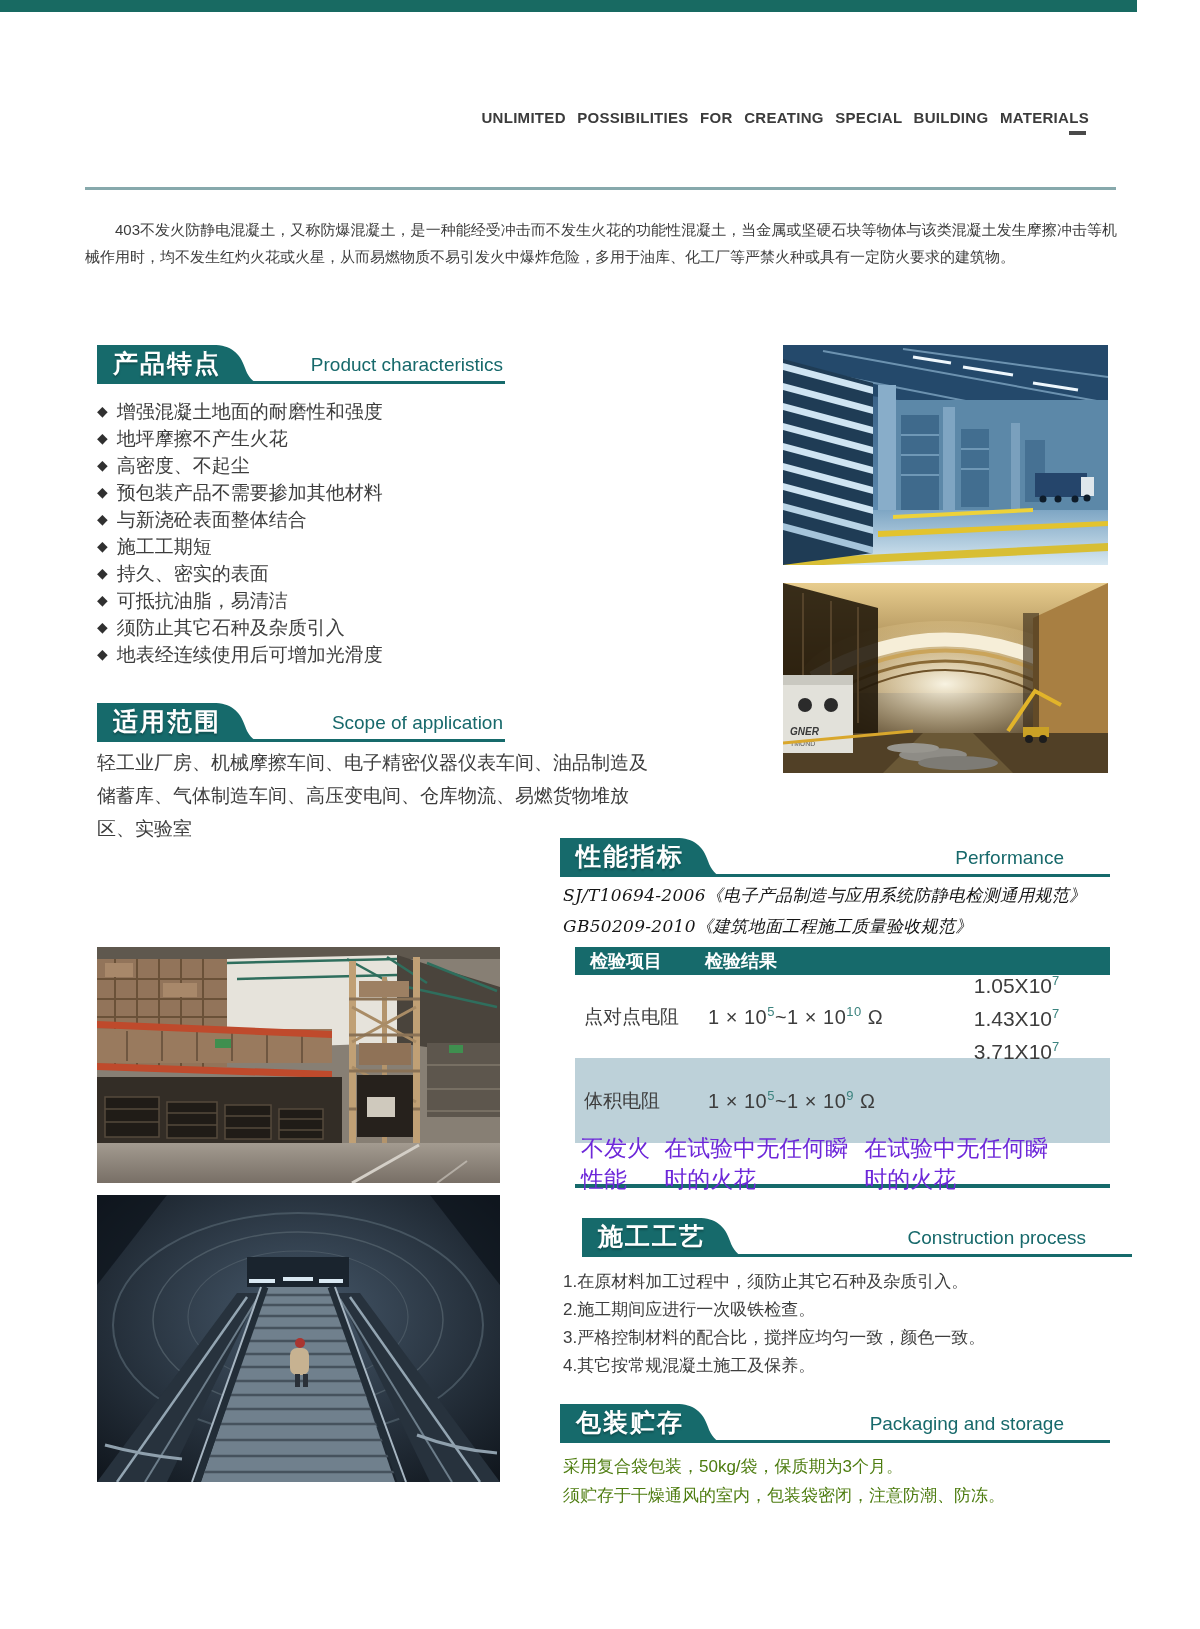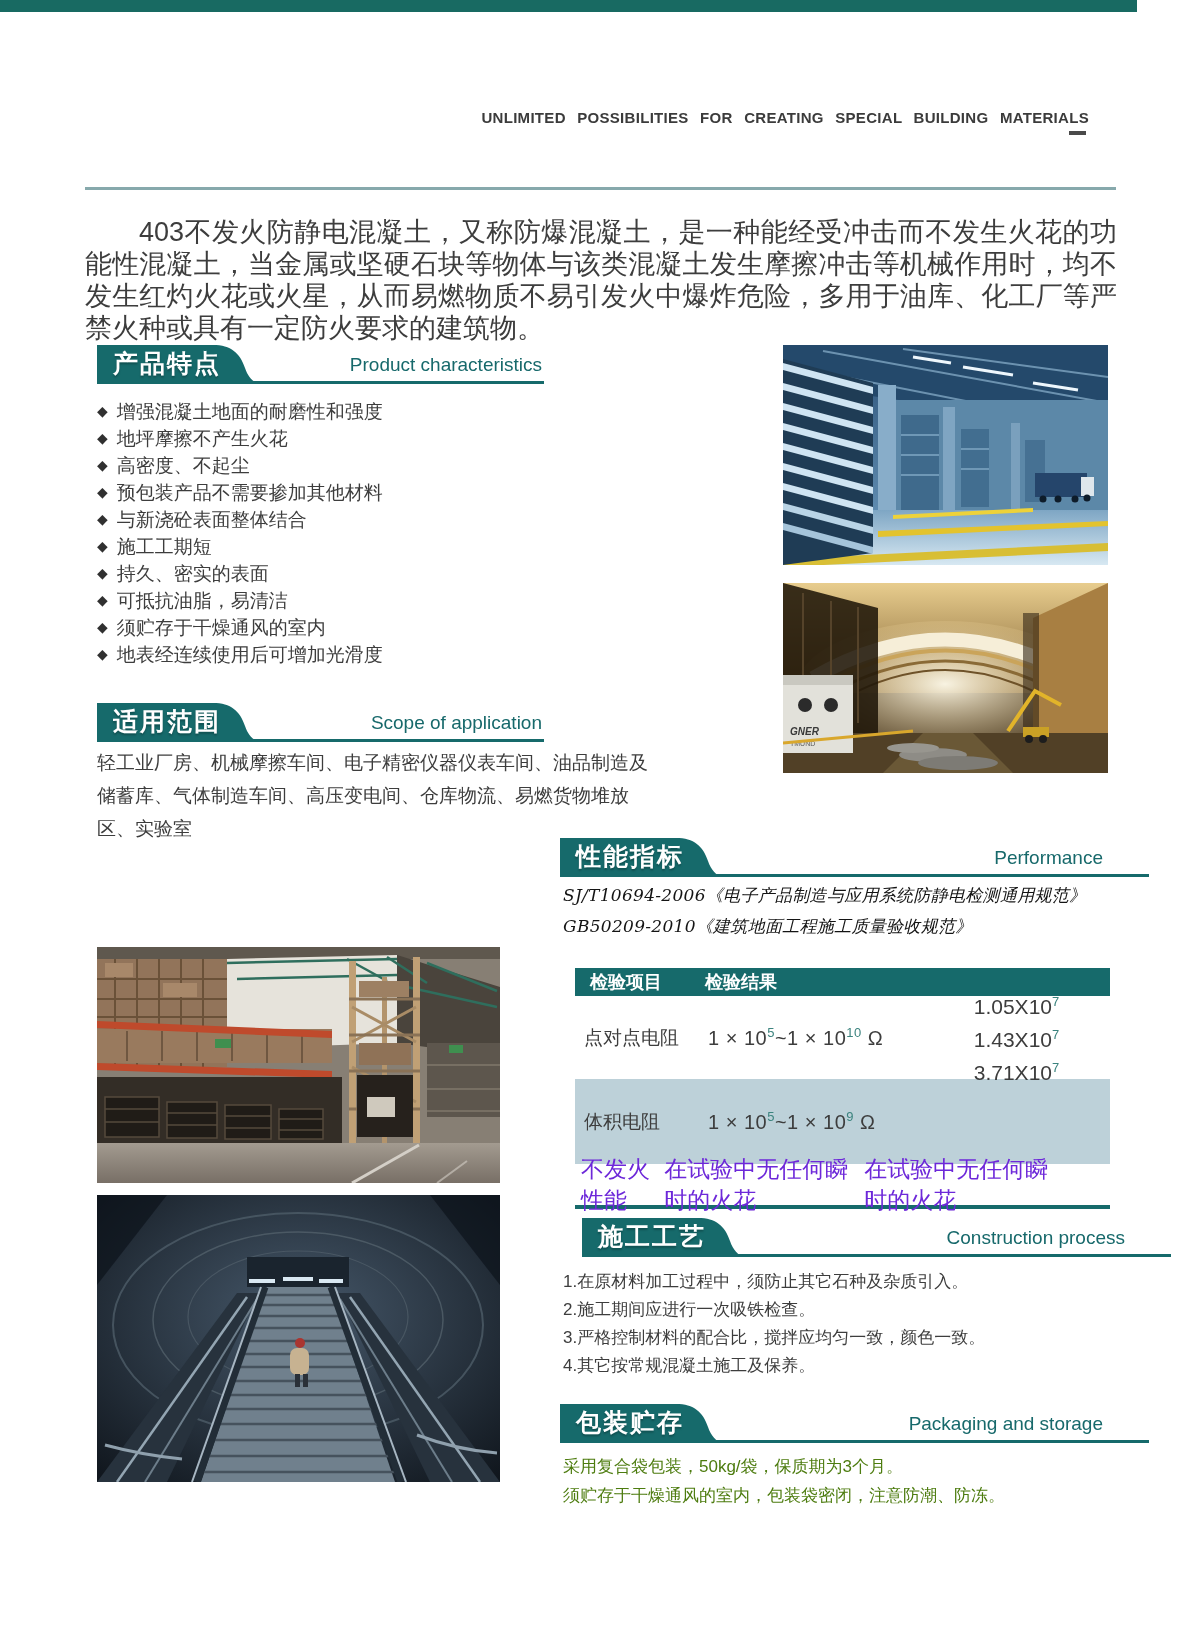--- a/index.html
+++ b/index.html
@@ -6,25 +6,25 @@
   .page{position:relative;width:1200px;height:1629px;background:#ffffff;overflow:hidden;
         font-family:"Liberation Sans","DejaVu Sans",sans-serif;color:#3d3d3d;}
 
   .top-bar{position:absolute;left:0;top:0;width:1137px;height:12px;background:#186a62;}
 
   .tagline{position:absolute;top:109px;right:111px;font-size:15px;font-weight:bold;
            letter-spacing:0.3px;word-spacing:7px;color:#3b3b3b;white-space:nowrap;}
   .tagline-dash{position:absolute;left:1069px;top:131px;width:17px;height:4px;background:#4a4a4a;}
   .divider{position:absolute;left:85px;top:187px;width:1031px;height:3px;background:#87a9ac;}
 
-  .intro{position:absolute;left:85px;top:216px;width:1032px;font-size:27px;line-height:32px;
+  .intro{position:absolute;left:85px;top:216px;width:1032px;font-size:15px;line-height:27px;
          text-indent:2em;text-align:justify;color:#3d3d3d;}
 
   
-  .shead{position:absolute;height:40px;padding-left:39px;}
+  .shead{position:absolute;height:40px;}
   .shead svg.band{position:absolute;left:0;top:0;display:block;}
   .shead .underline{position:absolute;left:0;right:0;bottom:0;height:3px;background:#166a6b;}
   .shead .zh{position:absolute;left:16px;top:3px;font-size:25px;font-weight:bold;color:#ffffff;
              letter-spacing:2px;text-shadow:0 2px 2px rgba(0,0,0,0.25);white-space:nowrap;}
   .shead .en{position:absolute;right:2px;bottom:8px;font-size:19px;color:#17696b;white-space:nowrap;}
   .shead-right .en{right:46px;}
 
   .shead-features{left:97px;top:344px;width:408px;}
   .shead-scope{left:97px;top:702px;width:408px;}
   .shead-performance{left:560px;top:837px;width:550px;}
@@ -36,21 +36,21 @@
   .features-list .bullet{font-size:14px;margin-right:9px;color:#303030;position:relative;top:-2px;}
 
   .scope-body{position:absolute;left:97px;top:746px;width:560px;font-size:19px;line-height:33px;color:#3d3d3d;}
 
   .standards{position:absolute;left:563px;top:880px;width:550px;
              font-family:"DejaVu Serif","Liberation Serif",serif;font-style:italic;
              font-size:17px;line-height:31px;color:#141414;letter-spacing:0.3px;}
 
   .perf-table{position:absolute;left:575px;top:947px;width:535px;}
   .pt-head{display:flex;align-items:center;height:28px;background:#166a6b;color:#ffffff;
-           font-weight:bold;font-size:18px;margin-top:21px;}
+           font-weight:bold;font-size:18px;}
   .pt-head .h1{padding-left:15px;width:115px;}
   .pt-row{display:flex;align-items:center;}
   .pt-r1{height:83px;}
   .pt-r2{height:85px;background:#bdd1d9;}
   .pt-c1{width:124px;padding-left:9px;font-size:19px;}
   .pt-c2{width:215px;font-size:20px;letter-spacing:0.5px;}
   .pt-c3{flex:1;text-align:center;font-size:21px;}
   .pt-c3 .val{line-height:28px;}
   sup.tsup{color:#3b837e;font-size:13px;font-weight:normal;}
   .pt-spark{display:flex;align-items:center;height:41px;font-size:23px;
@@ -93,21 +93,21 @@
 
   <ul class="features-list">
     <li><span class="bullet">◆</span><span>增强混凝土地面的耐磨性和强度</span></li>
     <li><span class="bullet">◆</span><span>地坪摩擦不产生火花</span></li>
     <li><span class="bullet">◆</span><span>高密度、不起尘</span></li>
     <li><span class="bullet">◆</span><span>预包装产品不需要掺加其他材料</span></li>
     <li><span class="bullet">◆</span><span>与新浇砼表面整体结合</span></li>
     <li><span class="bullet">◆</span><span>施工工期短</span></li>
     <li><span class="bullet">◆</span><span>持久、密实的表面</span></li>
     <li><span class="bullet">◆</span><span>可抵抗油脂，易清洁</span></li>
-    <li><span class="bullet">◆</span><span>须贮存于干燥通风的室内</span></li>
+    <li><span class="bullet">◆</span><span>须防止其它石种及杂质引入</span></li>
     <li><span class="bullet">◆</span><span>地表经连续使用后可增加光滑度</span></li>
   </ul>
 
   <div class="shead shead-scope">
     <svg class="band" width="175" height="40" viewBox="0 0 175 40">
         <path d="M0,1 L116,1 C134,1 143,9 148,24 C151,33 156,38.5 163,40 L0,40 Z" fill="#166a6b"></path>
       </svg>
     <div class="underline"></div>
     <span class="zh">适用范围</span>
     <span class="en">Scope of application</span>

